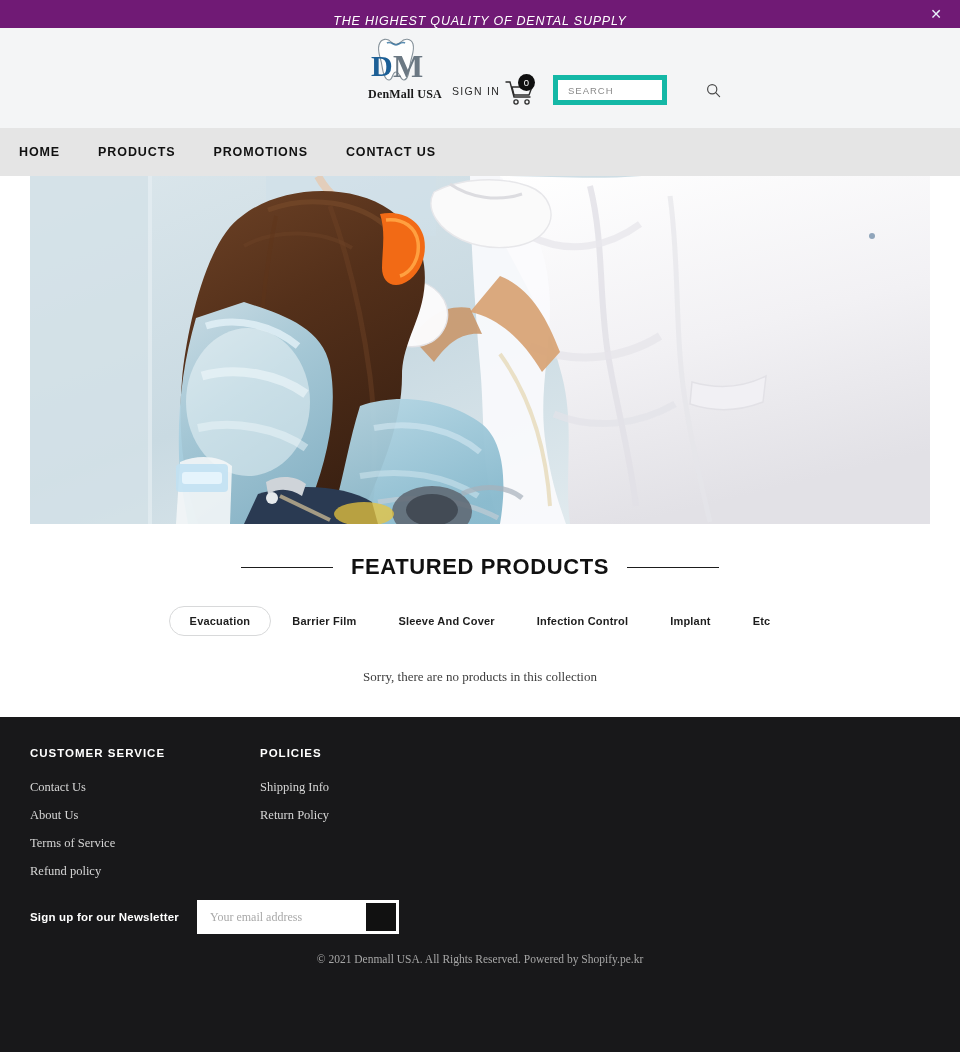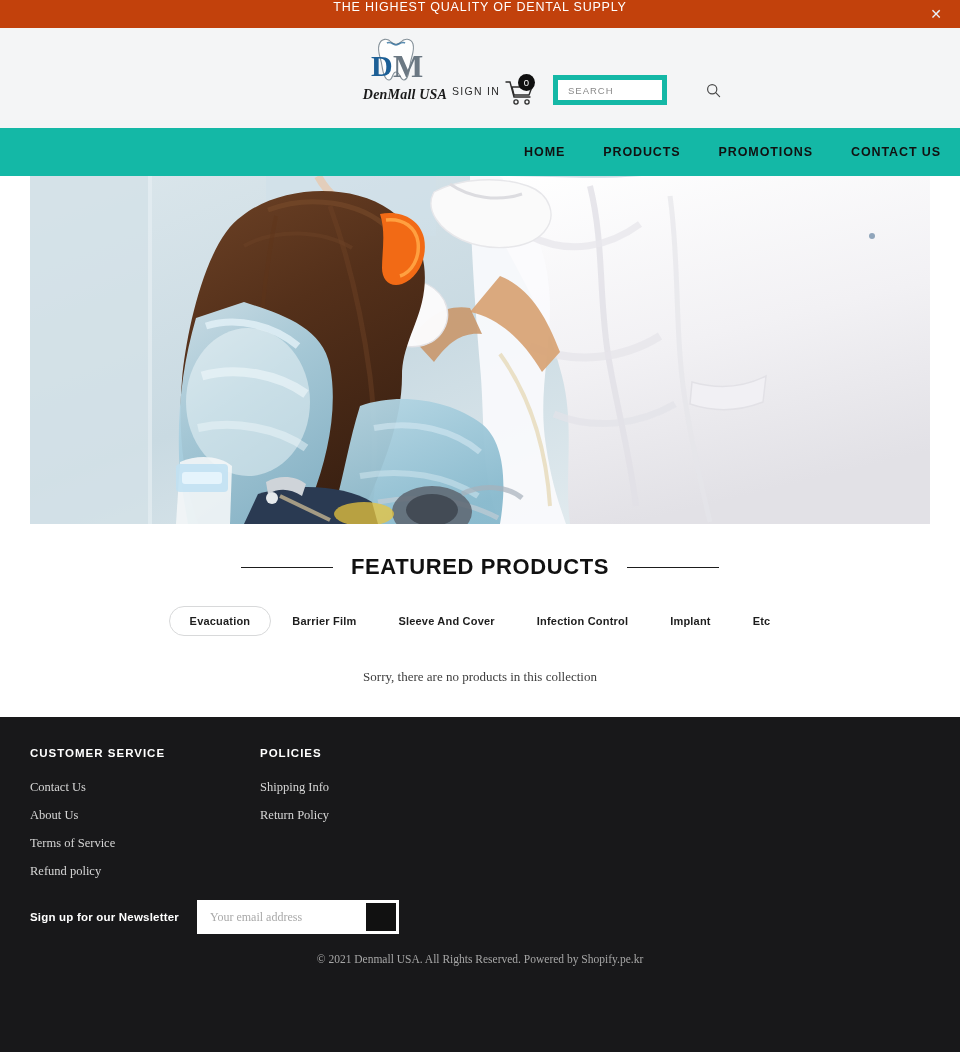--- a/index.html
+++ b/index.html
@@ -8,24 +8,25 @@
     height: 1052px;
     font-family: "Liberation Sans", sans-serif;
     background: #ffffff;
     overflow: hidden;
   }
 
   
   .announce {
     position: relative;
     height: 28px;
-    background: #c2410c;
-    display: flex;
-    align-items: flex-start;
+    background: #701a75;
+    display: flex;
+    align-items: flex-end;
     justify-content: center;
+    font-style: italic;
   }
   .announce-text {
     color: #ffffff;
     font-size: 12.5px;
     letter-spacing: 0.8px;
     font-weight: 400;
   }
   .announce-close {
     position: absolute;
     right: 18px;
@@ -58,23 +59,22 @@
     text-align: center;
     cursor: pointer;
   }
   .logo-mark {
     height: 50px;
     position: relative;
   }
   .logo-mark svg { display: block; margin: 0 auto; }
   .logo-word {
     font-family: "Liberation Serif", serif;
-    font-style: italic;
     font-weight: bold;
-    font-size: 14px;
+    font-size: 12px;
     color: #1a1a1a;
     letter-spacing: 0.2px;
     margin-top: 1px;
     white-space: nowrap;
   }
 
   .signin {
     position: absolute;
     left: 452px;
     top: 57px;
@@ -139,24 +139,24 @@
     background: transparent;
     cursor: pointer;
     display: flex;
     align-items: center;
     justify-content: center;
   }
 
   
   .nav {
     height: 48px;
-    background: #14b8a6;
-    display: flex;
-    align-items: center;
-    justify-content: flex-end;
+    background: #e5e5e5;
+    display: flex;
+    align-items: center;
+    justify-content: flex-start;
     gap: 0;
   }
   .nav-item {
     font-size: 12.5px;
     font-weight: bold;
     letter-spacing: 0.9px;
     color: #111111;
     padding: 0 19px;
     cursor: pointer;
     white-space: nowrap;

